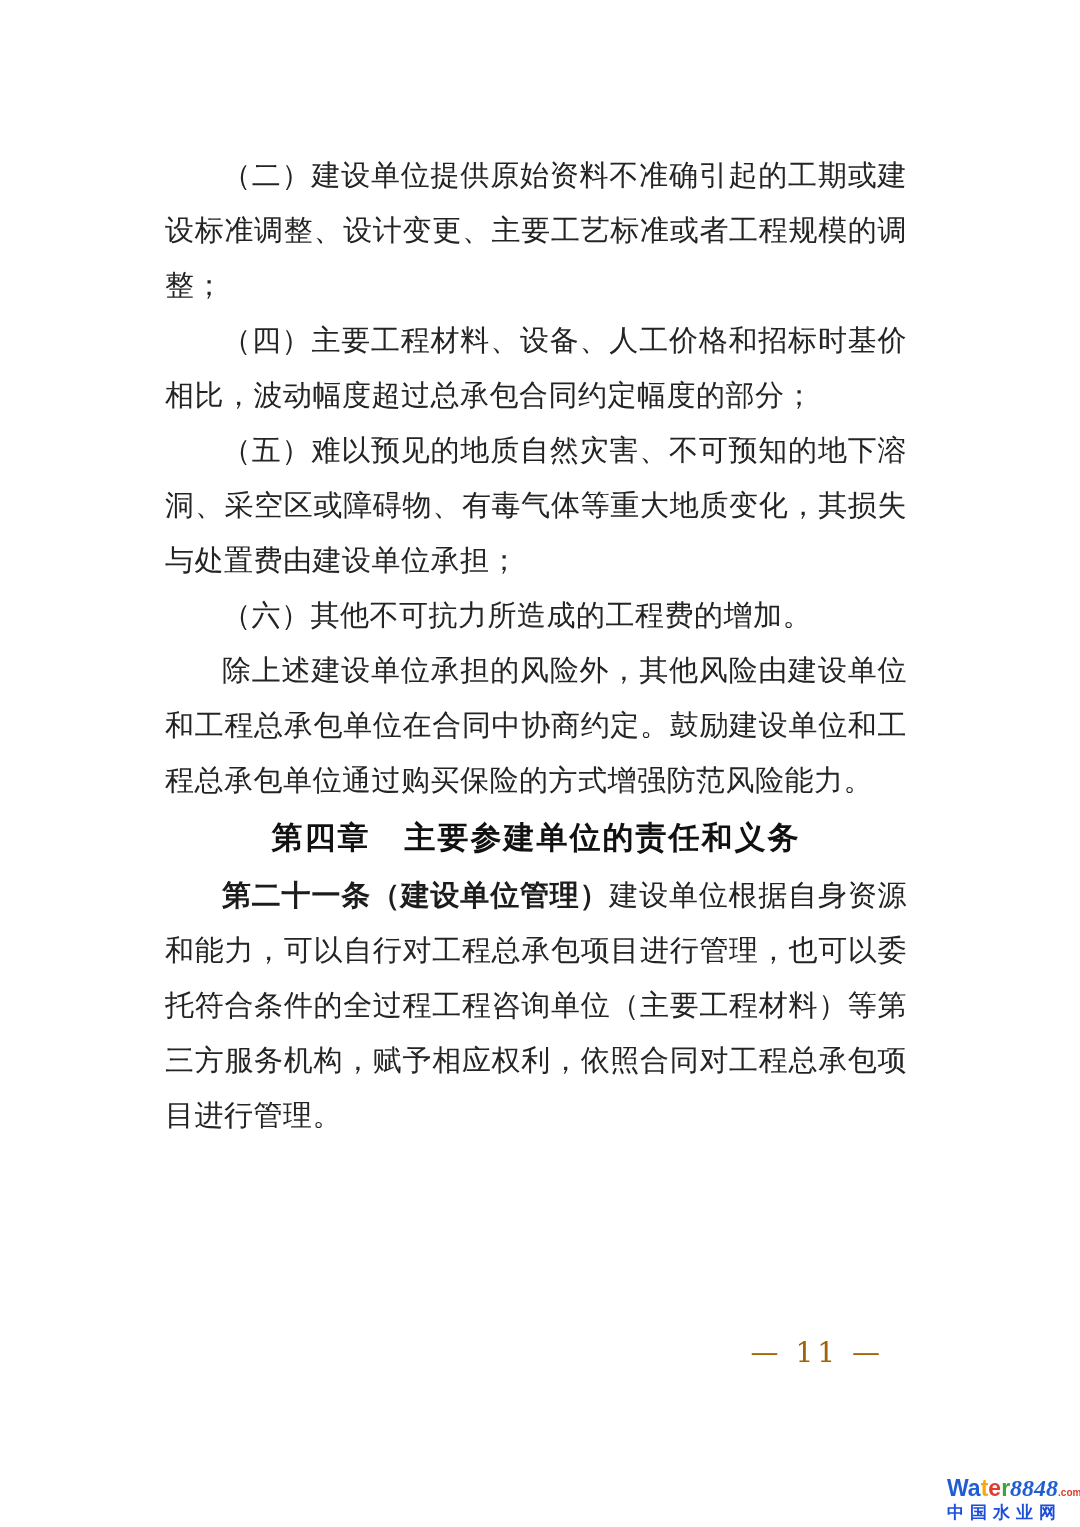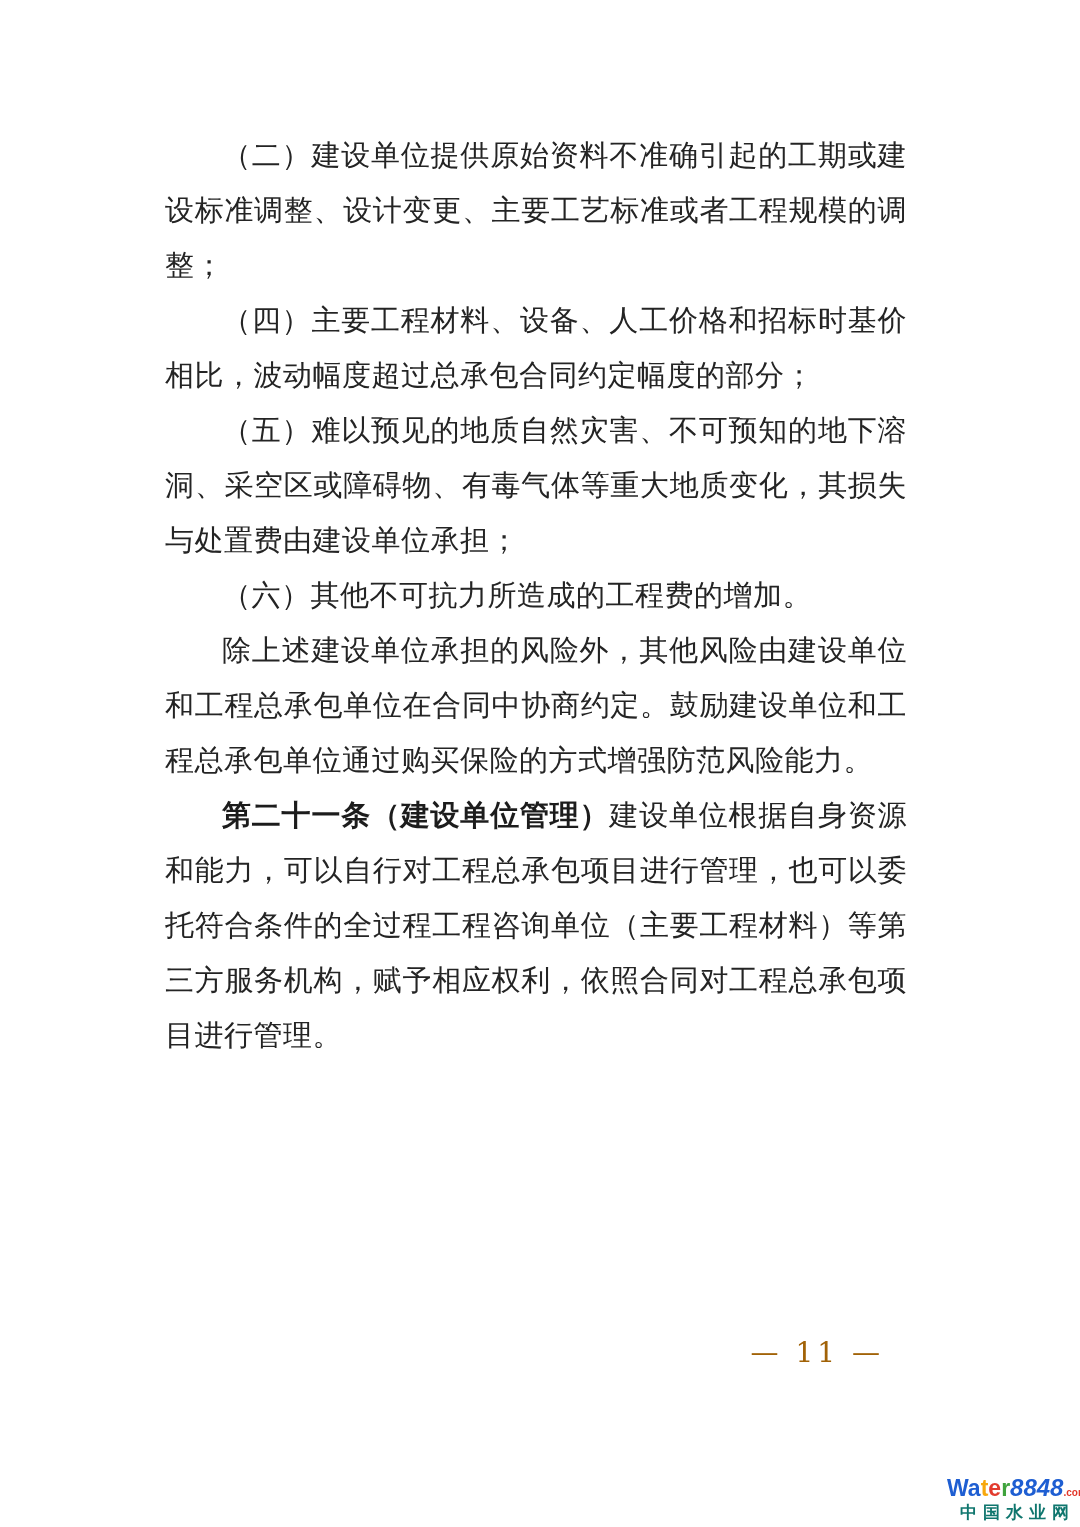--- a/index.html
+++ b/index.html
@@ -9,21 +9,21 @@
     height: 1527px;
     margin: 0 auto;
     background: #ffffff;
     overflow: hidden;
     font-family: "DejaVu Serif", "Liberation Serif", serif;
     color: #242424;
   }
   .doc {
     position: absolute;
     left: 165px;
-    top: 128px;
+    top: 148px;
     width: 742px;
   }
   p.body-para {
     margin: 0;
     font-size: 29px;
     line-height: 55px;
     letter-spacing: 0.5px;
     text-align: justify;
     text-justify: inter-ideograph;
     text-indent: 57px;
@@ -63,21 +63,21 @@
     text-align: left;
     user-select: none;
   }
   .wm-row1 { white-space: nowrap; }
   .wm-letter {
     font-weight: 700;
     font-size: 23px;
     letter-spacing: 0;
   }
   .wm-number {
-    font-family: Liberation Sans, sans-serif;
+    font-family: Liberation Serif, serif;
     font-style: italic;
     font-weight: 700;
     font-size: 24px;
   }
   .wm-tld {
     font-weight: 700;
     font-size: 10px;
     vertical-align: baseline;
   }
   .wm-subtitle {
@@ -100,27 +100,28 @@
 
     <p class="body-para"><span class="lead-bold"></span><span>（四）主要工程材料、设备、人工价格和招标时基价相比，波动幅度超过总承包合同约定幅度的部分；</span></p>
 
     <p class="body-para"><span class="lead-bold"></span><span>（五）难以预见的地质自然灾害、不可预知的地下溶洞、采空区或障碍物、有毒气体等重大地质变化，其损失与处置费由建设单位承担；</span></p>
 
     <p class="body-para"><span class="lead-bold"></span><span>（六）其他不可抗力所造成的工程费的增加。</span></p>
 
     <p class="body-para"><span class="lead-bold"></span><span>除上述建设单位承担的风险外，其他风险由建设单位和工程总承包单位在合同中协商约定。鼓励建设单位和工程总承包单位通过购买保险的方式增强防范风险能力。</span></p>
 
 
+    <h2 class="chapter"><span>第四章</span><span class="chapter-gap"></span><span>主要参建单位的责任和义务</span></h2>
 
     <p class="body-para"><span class="lead-bold">第二十一条（建设单位管理）</span><span>建设单位根据自身资源和能力，可以自行对工程总承包项目进行管理，也可以委托符合条件的全过程工程咨询单位（主要工程材料）等第三方服务机构，赋予相应权利，依照合同对工程总承包项目进行管理。</span></p>
 
   </div>
 
   <div class="page-number">— 11 —</div>
 
   <div class="watermark">
     <div class="wm-row1">
       <span class="wm-letter" style="color: rgb(30, 94, 210);">W</span><span class="wm-letter" style="color: rgb(30, 94, 210);">a</span><span class="wm-letter" style="color: rgb(247, 168, 13);">t</span><span class="wm-letter" style="color: rgb(226, 59, 46);">e</span><span class="wm-letter" style="color: rgb(63, 163, 60);">r</span><span class="wm-number" style="color: rgb(30, 94, 210);">8848</span><span class="wm-tld" style="color: rgb(226, 56, 43);">.com</span>
     </div>
-    <div class="wm-subtitle" style="color: #0f766e; text-align: right;">中国水业网</div>
+    <div class="wm-subtitle" style="color: #1d4ed8;">中国水业网</div>
   </div>
 
 </div>
 
 </body></html>

